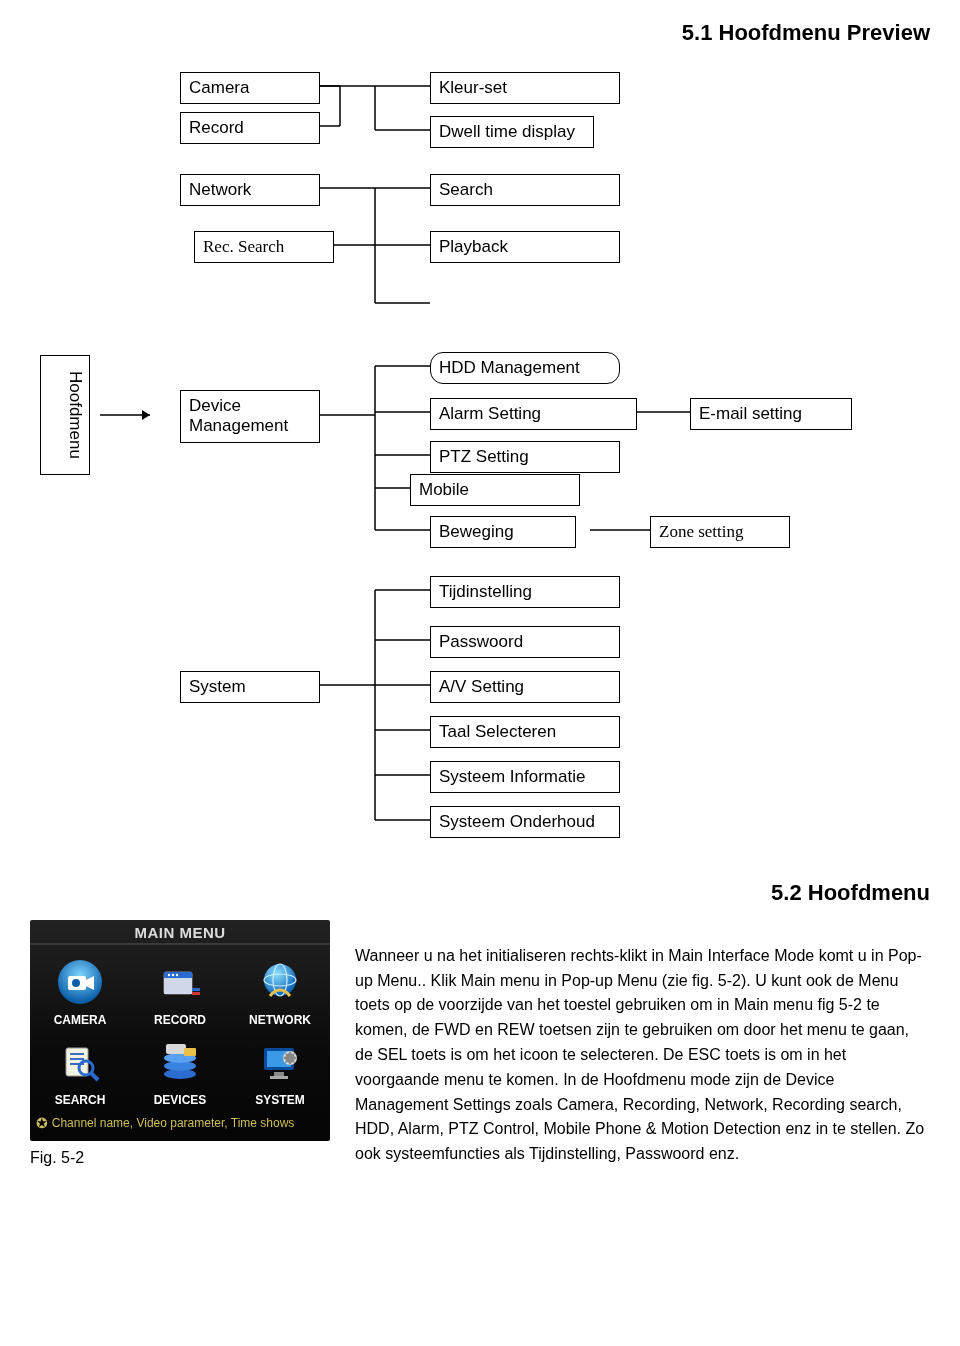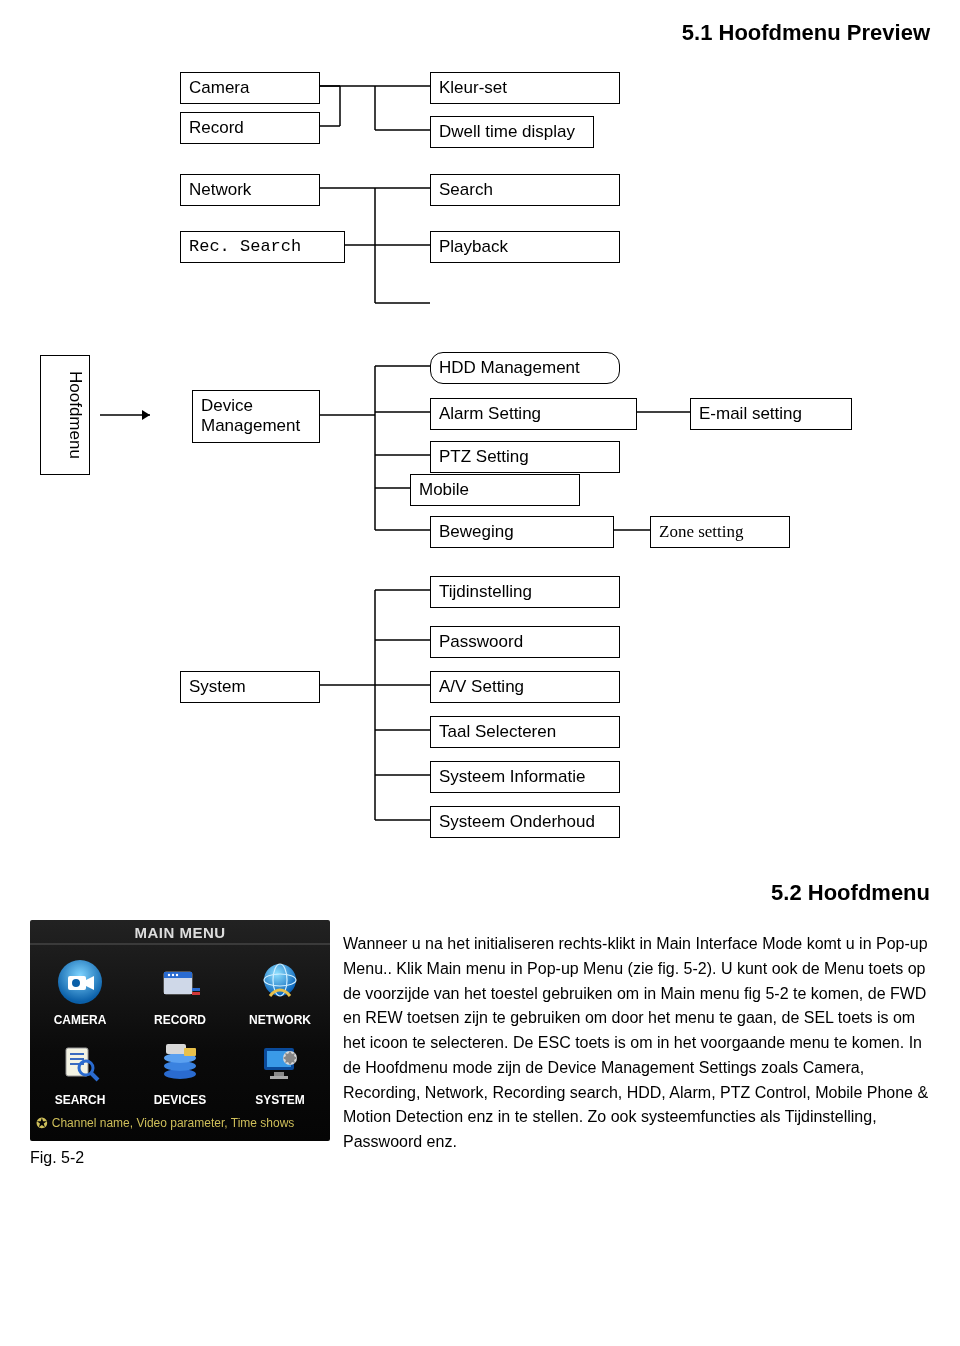--- a/index.html
+++ b/index.html
@@ -26,21 +26,21 @@
   .vtext {
     writing-mode: vertical-rl;
     text-orientation: mixed;
     text-align: center;
     padding: 8px 4px;
   }
   svg.conn { position: absolute; left: 0; top: 0; width: 900px; height: 820px; pointer-events: none; }
   svg.conn line { stroke: #000; stroke-width: 1.5; }
   svg.conn polygon { fill: #000; }
 
-  .sec52 { display: flex; align-items: center; gap: 13px; margin-top: 10px; }
+  .sec52 { display: flex; align-items: flex-end; gap: 25px; margin-top: 10px; }
   .sec52-left { flex: 0 0 300px; }
   .sec52-right { flex: 1; font-size: 16px; line-height: 1.55; }
   .menucap { margin-top: 8px; font-size: 16px; }
 
   .mainmenu {
     width: 300px;
     background: linear-gradient(#222 0%, #0a0a0a 60%, #050505 100%);
     border-radius: 2px;
     padding-bottom: 6px;
   }
@@ -131,35 +131,35 @@
     <line x1="345" y1="715" x2="400" y2="715"></line>
     <line x1="345" y1="760" x2="400" y2="760"></line>
 
   </svg>
 
   <div class="dbox vtext" style="left:10px; top:295px; width:50px; height:120px;">Hoofdmenu</div>
 
   <div class="dbox" style="left:150px; top:12px; width:140px;">Camera</div>
   <div class="dbox" style="left:150px; top:52px; width:140px;">Record</div>
   <div class="dbox" style="left:150px; top:114px; width:140px;">Network</div>
-  <div class="dbox" style="left:150px; top:171px; width:165px; font-family:Liberation Mono, monospace;">Rec. Search</div>
-  <div class="dbox" style="left:162px; top:330px; width:128px; white-space:pre-line;">Device
+  <div class="dbox" style="left:164px; top:171px; width:140px; font-family:Liberation Serif, serif;">Rec. Search</div>
+  <div class="dbox" style="left:150px; top:330px; width:140px; white-space:pre-line;">Device
 Management</div>
   <div class="dbox" style="left:150px; top:611px; width:140px;">System</div>
 
   <div class="dbox" style="left:400px; top:12px; width:190px;">Kleur-set</div>
   <div class="dbox" style="left:400px; top:56px; width:164px;">Dwell time display</div>
   <div class="dbox" style="left:400px; top:114px; width:190px;">Search</div>
   <div class="dbox" style="left:400px; top:171px; width:190px;">Playback</div>
 
   <div class="dbox" style="left:400px; top:292px; width:190px;border-radius:13px;">HDD Management</div>
   <div class="dbox" style="left:400px; top:338px; width:207px;">Alarm Setting</div>
   <div class="dbox" style="left:400px; top:381px; width:190px;">PTZ Setting</div>
   <div class="dbox" style="left:380px; top:414px; width:170px;">Mobile</div>
-  <div class="dbox" style="left:400px; top:456px; width:184px;">Beweging</div>
+  <div class="dbox" style="left:400px; top:456px; width:146px;">Beweging</div>
 
   <div class="dbox" style="left:400px; top:516px; width:190px;">Tijdinstelling</div>
   <div class="dbox" style="left:400px; top:566px; width:190px;">Passwoord</div>
   <div class="dbox" style="left:400px; top:611px; width:190px;">A/V Setting</div>
   <div class="dbox" style="left:400px; top:656px; width:190px;">Taal Selecteren</div>
   <div class="dbox" style="left:400px; top:701px; width:190px;">Systeem Informatie</div>
   <div class="dbox" style="left:400px; top:746px; width:190px;">Systeem Onderhoud</div>
 
   <div class="dbox" style="left:660px; top:338px; width:162px;">E-mail setting</div>
   <div class="dbox" style="left:620px; top:456px; width:140px; font-family:'Times New Roman',serif;">Zone setting</div>

